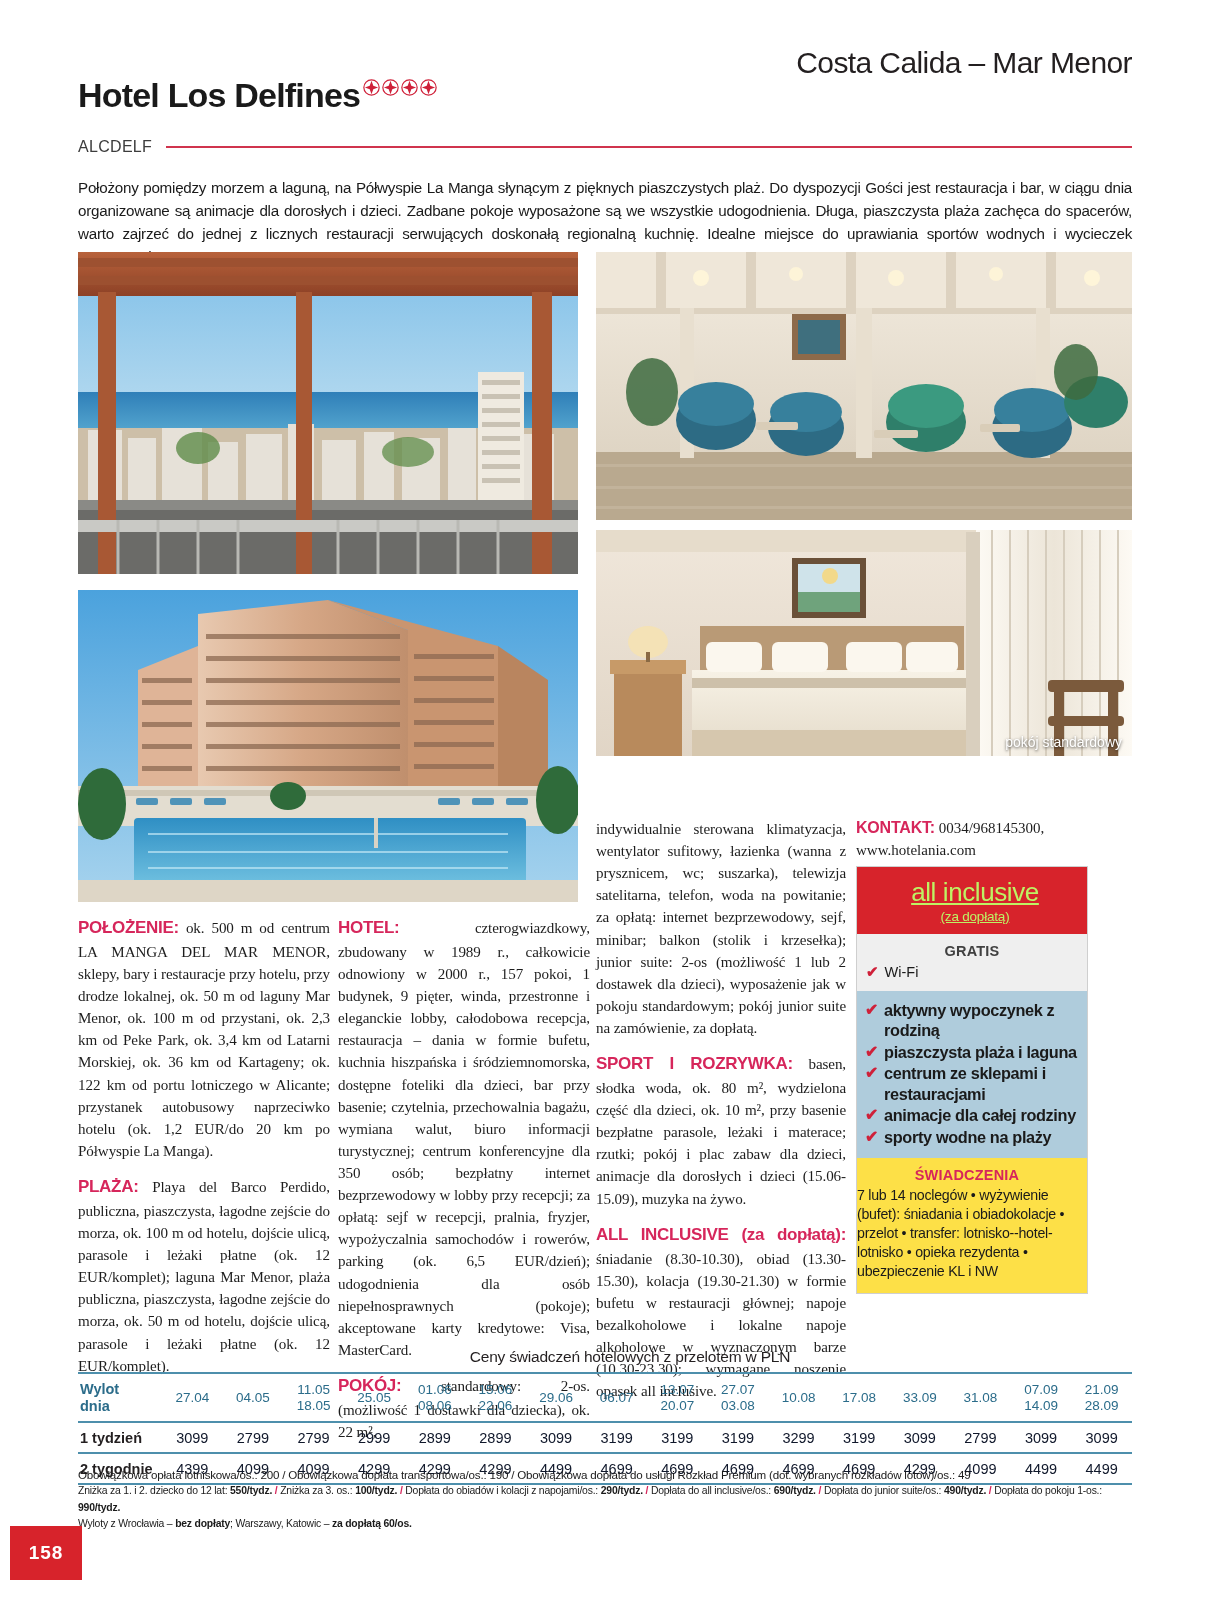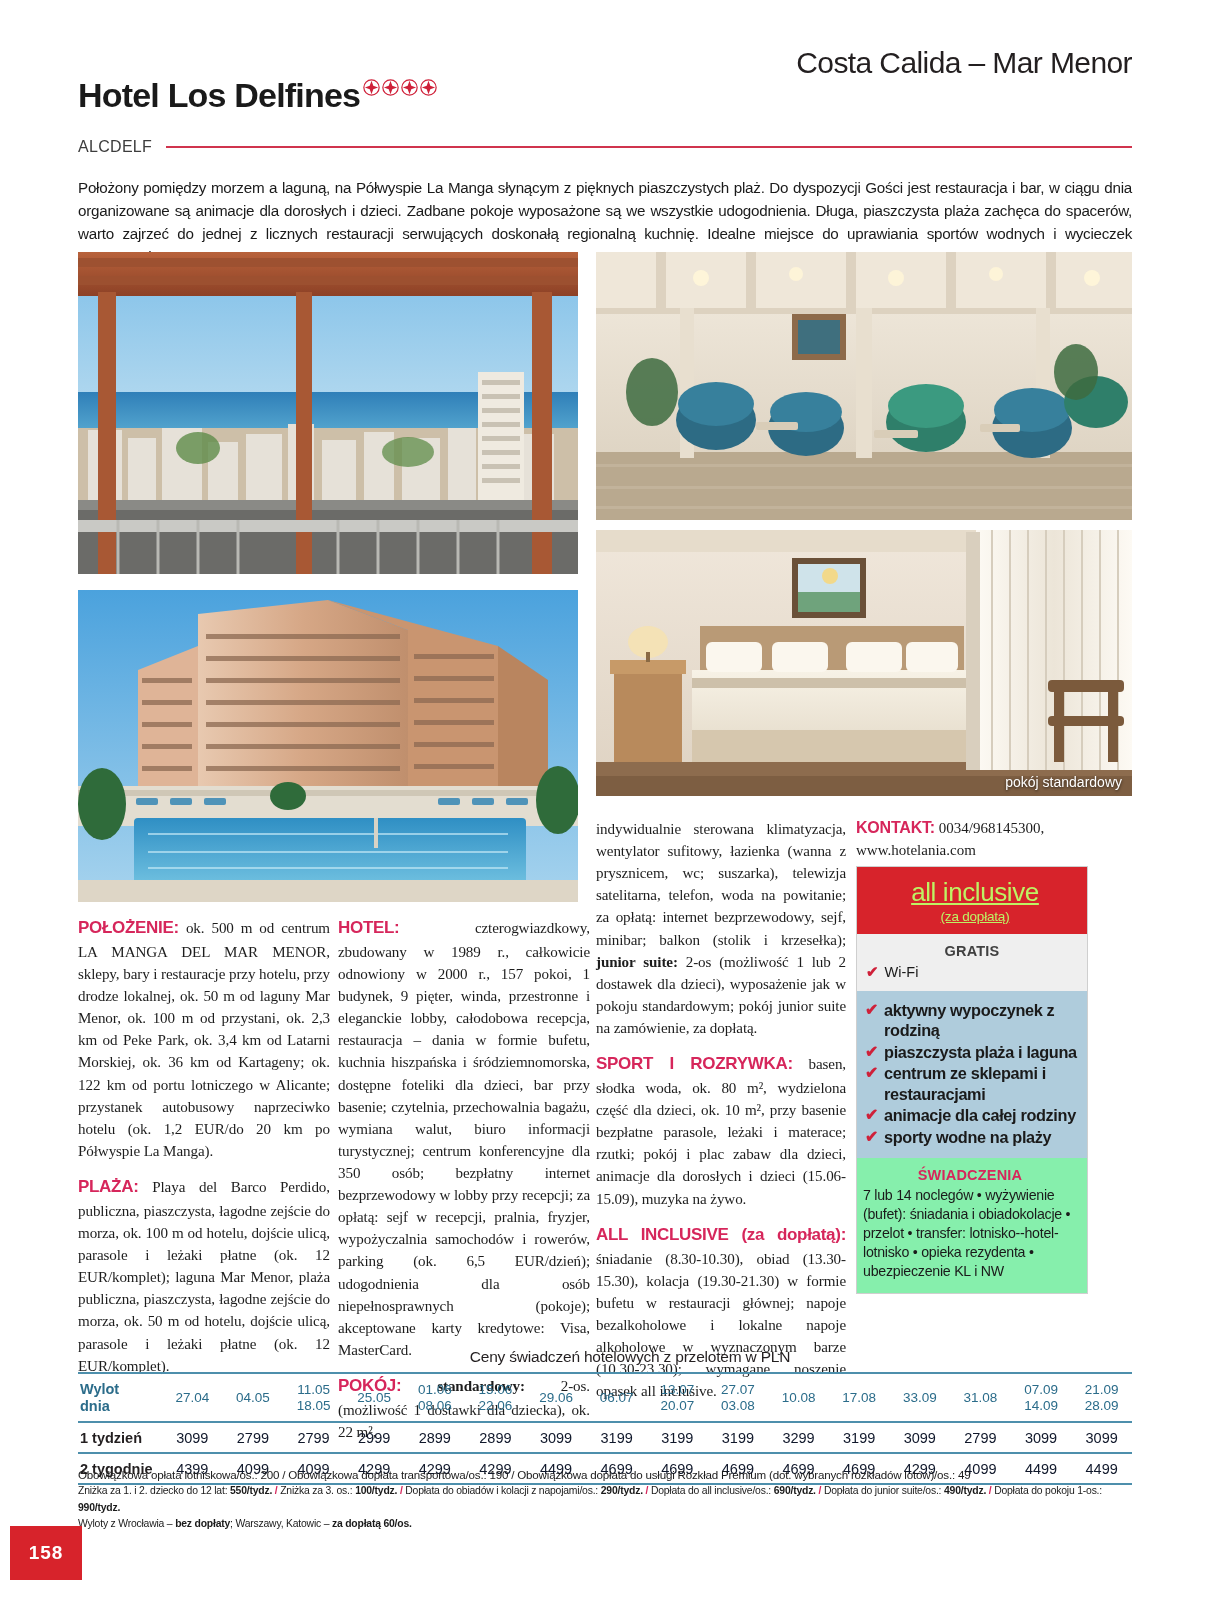--- a/index.html
+++ b/index.html
@@ -89,21 +89,21 @@
     text-shadow: 0 1px 3px rgba(0,0,0,.7);
   }
 
   
   #photo-balcony { left: 78px; top: 252px; width: 500px; height: 322px; }
   
   #photo-lobby { left: 596px; top: 252px; width: 536px; height: 268px; }
   
   #photo-exterior { left: 78px; top: 590px; width: 500px; height: 312px; }
   
-  #photo-room { left: 596px; top: 530px; width: 536px; height: 266px; }
+  #photo-room { left: 596px; top: 530px; width: 536px; height: 226px; }
 
   
   .col {
     position: absolute;
     font-family: "Liberation Serif", serif;
     font-size: 15.1px;
     line-height: 1.465;
     text-align: justify;
     color: #1d1d1d;
     letter-spacing: -0.1px;
@@ -115,21 +115,21 @@
   .col p { margin: 0 0 13px 0; }
   .col p:last-child { margin-bottom: 0; }
 
   .sec-head {
     font-family: "Liberation Sans", sans-serif;
     font-weight: bold;
     font-size: 17px;
     color: #d6265b;
     letter-spacing: -0.3px;
   }
-  .b { font-weight: bold; }
+  .b { font-weight: normal; }
 
   
   .contact {
     position: absolute;
     left: 856px; top: 816px; width: 276px;
     font-family: "Liberation Serif", serif;
     font-size: 15px;
     line-height: 1.45;
     color: #1d1d1d;
   }
@@ -207,21 +207,21 @@
   }
   .ai-blue .ai-list li {
     font-size: 16.3px;
     font-weight: bold;
     line-height: 1.26;
     letter-spacing: -0.35px;
     margin-bottom: 1px;
   }
   .ai-blue .chk { font-size: 16px; margin-top: 2px; }
 
-  .ai-swiad { background: #86efac; padding: 9px 10px 12px 6px; }
+  .ai-swiad { background: #fde047; padding: 9px 10px 12px 0; }
   .ai-swiad .sw-title {
     text-align: center;
     font-family: "Liberation Sans", sans-serif;
     font-weight: bold;
     font-size: 14.5px;
     color: #d6265b;
     letter-spacing: 0.2px;
     margin-bottom: 3px;
   }
   .ai-swiad .sw-body {

